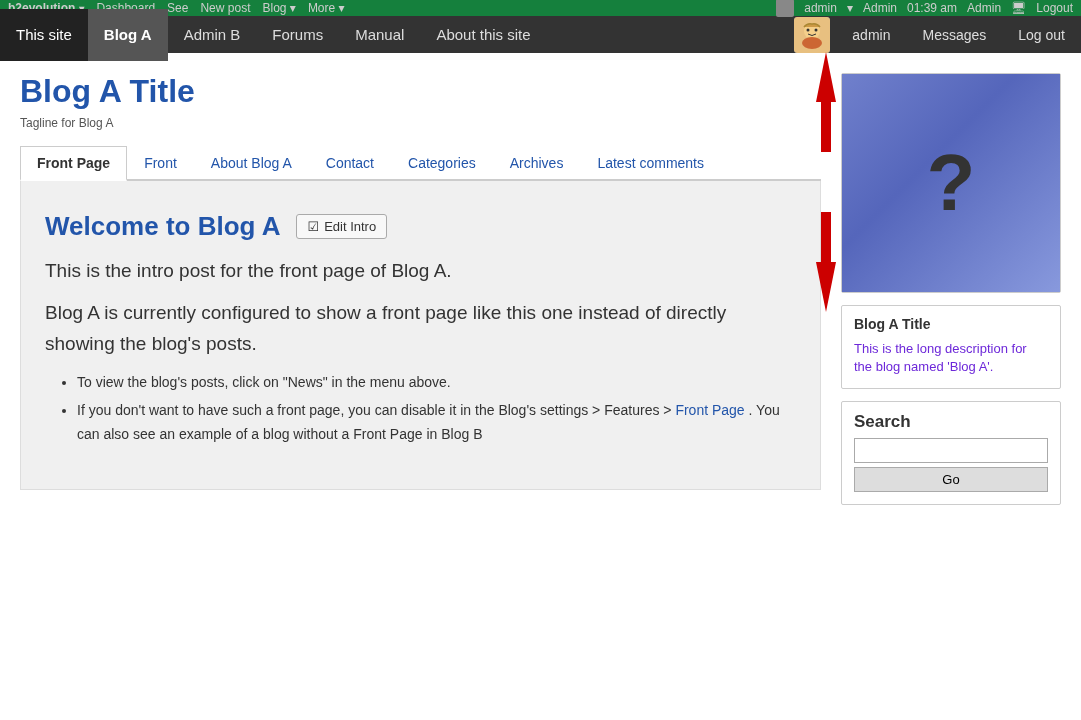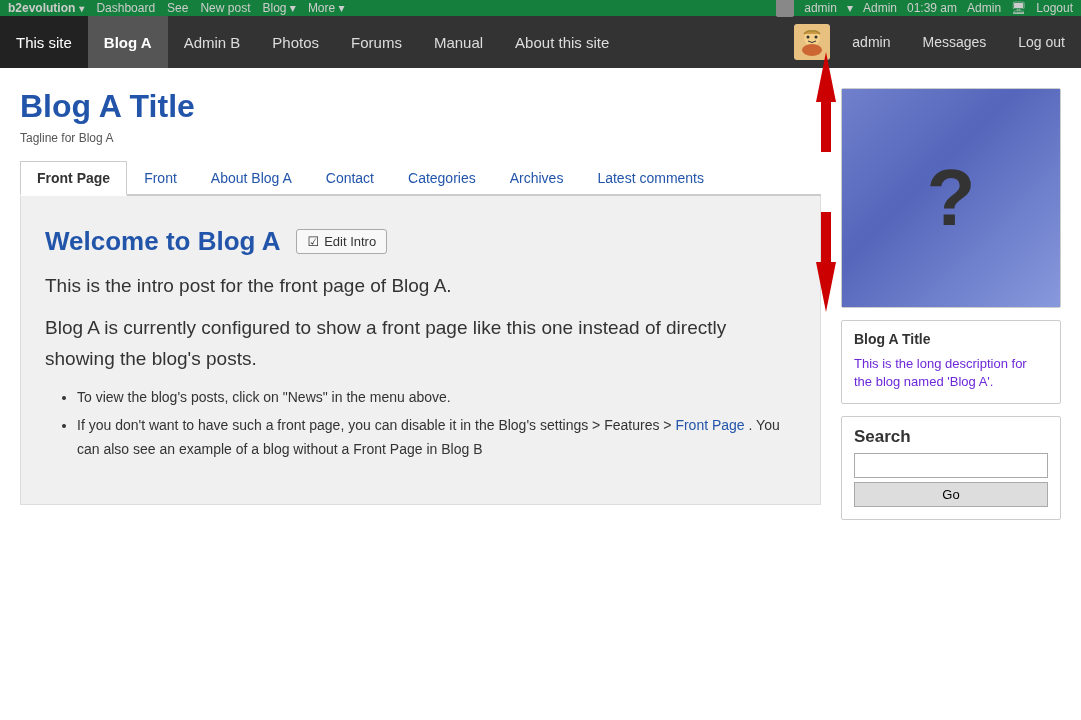--- a/index.html
+++ b/index.html
@@ -20,21 +20,21 @@
     .admin-bar .brand { display: flex; align-items: center; gap: 4px; font-weight: bold; color: #fff; }
     .admin-bar .brand .arrow { font-size: 10px; }
     .admin-bar .right { margin-left: auto; display: flex; align-items: center; gap: 10px; }
     .admin-avatar { width: 18px; height: 18px; background: #888; border-radius: 2px; display: inline-block; }
 
     
     .nav-bar {
       background: #333;
       display: flex;
       align-items: center;
-      height: 52px;
+      height: 37px;
       padding: 0 0;
     }
     .nav-bar .nav-item {
       color: #ddd;
       padding: 0 16px;
       height: 52px;
       display: flex;
       align-items: center;
       text-decoration: none;
       font-size: 15px;
@@ -243,23 +243,20 @@
     <div class="nav-item this-site">
       <span>This site</span>
     </div>
     <div class="nav-item active">
       <span>Blog A</span>
     </div>
     <div class="nav-item">
       <span>Admin B</span>
     </div>
     <div class="nav-item">
-      <span>Photos</span>
-    </div>
-    <div class="nav-item">
       <span>Forums</span>
     </div>
     <div class="nav-item">
       <span>Manual</span>
     </div>
     <div class="nav-item">
       <span>About this site</span>
     </div>
     <div class="right-nav">
       <div class="nav-avatar">

